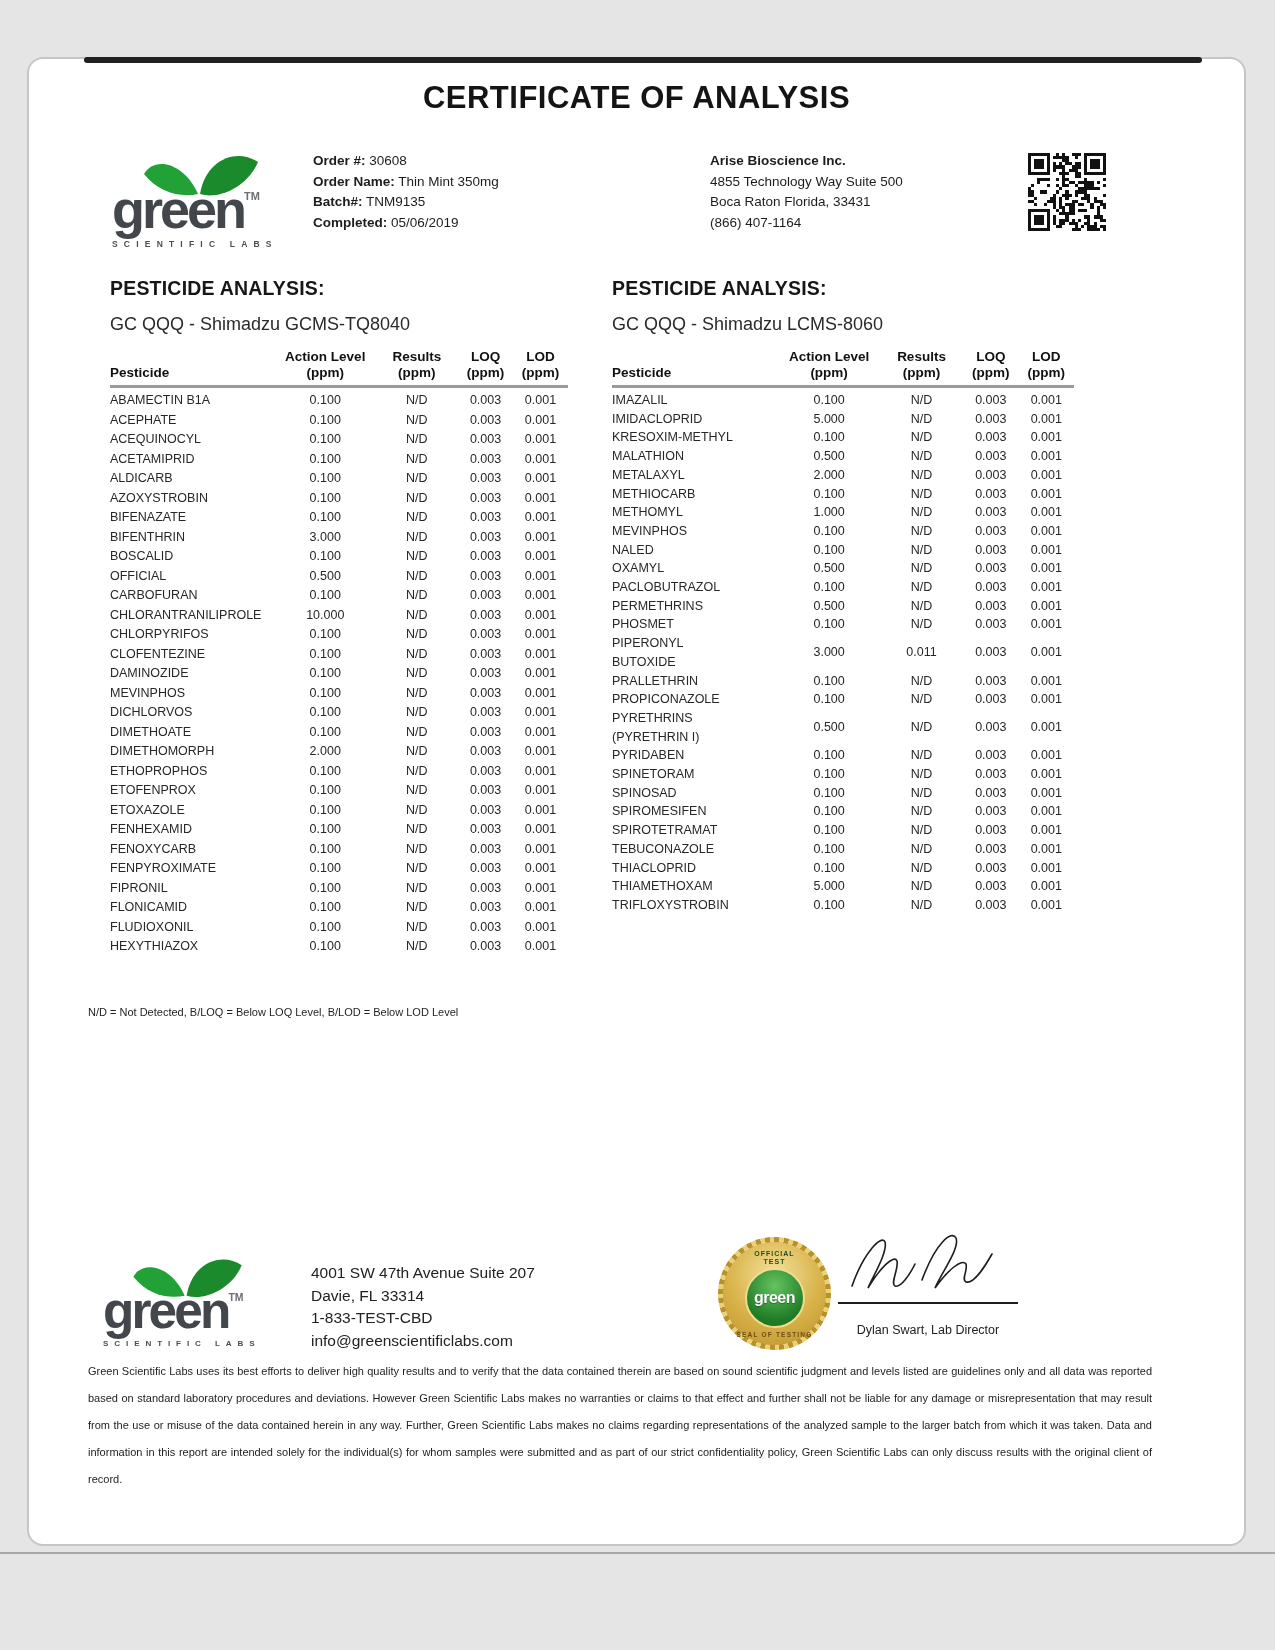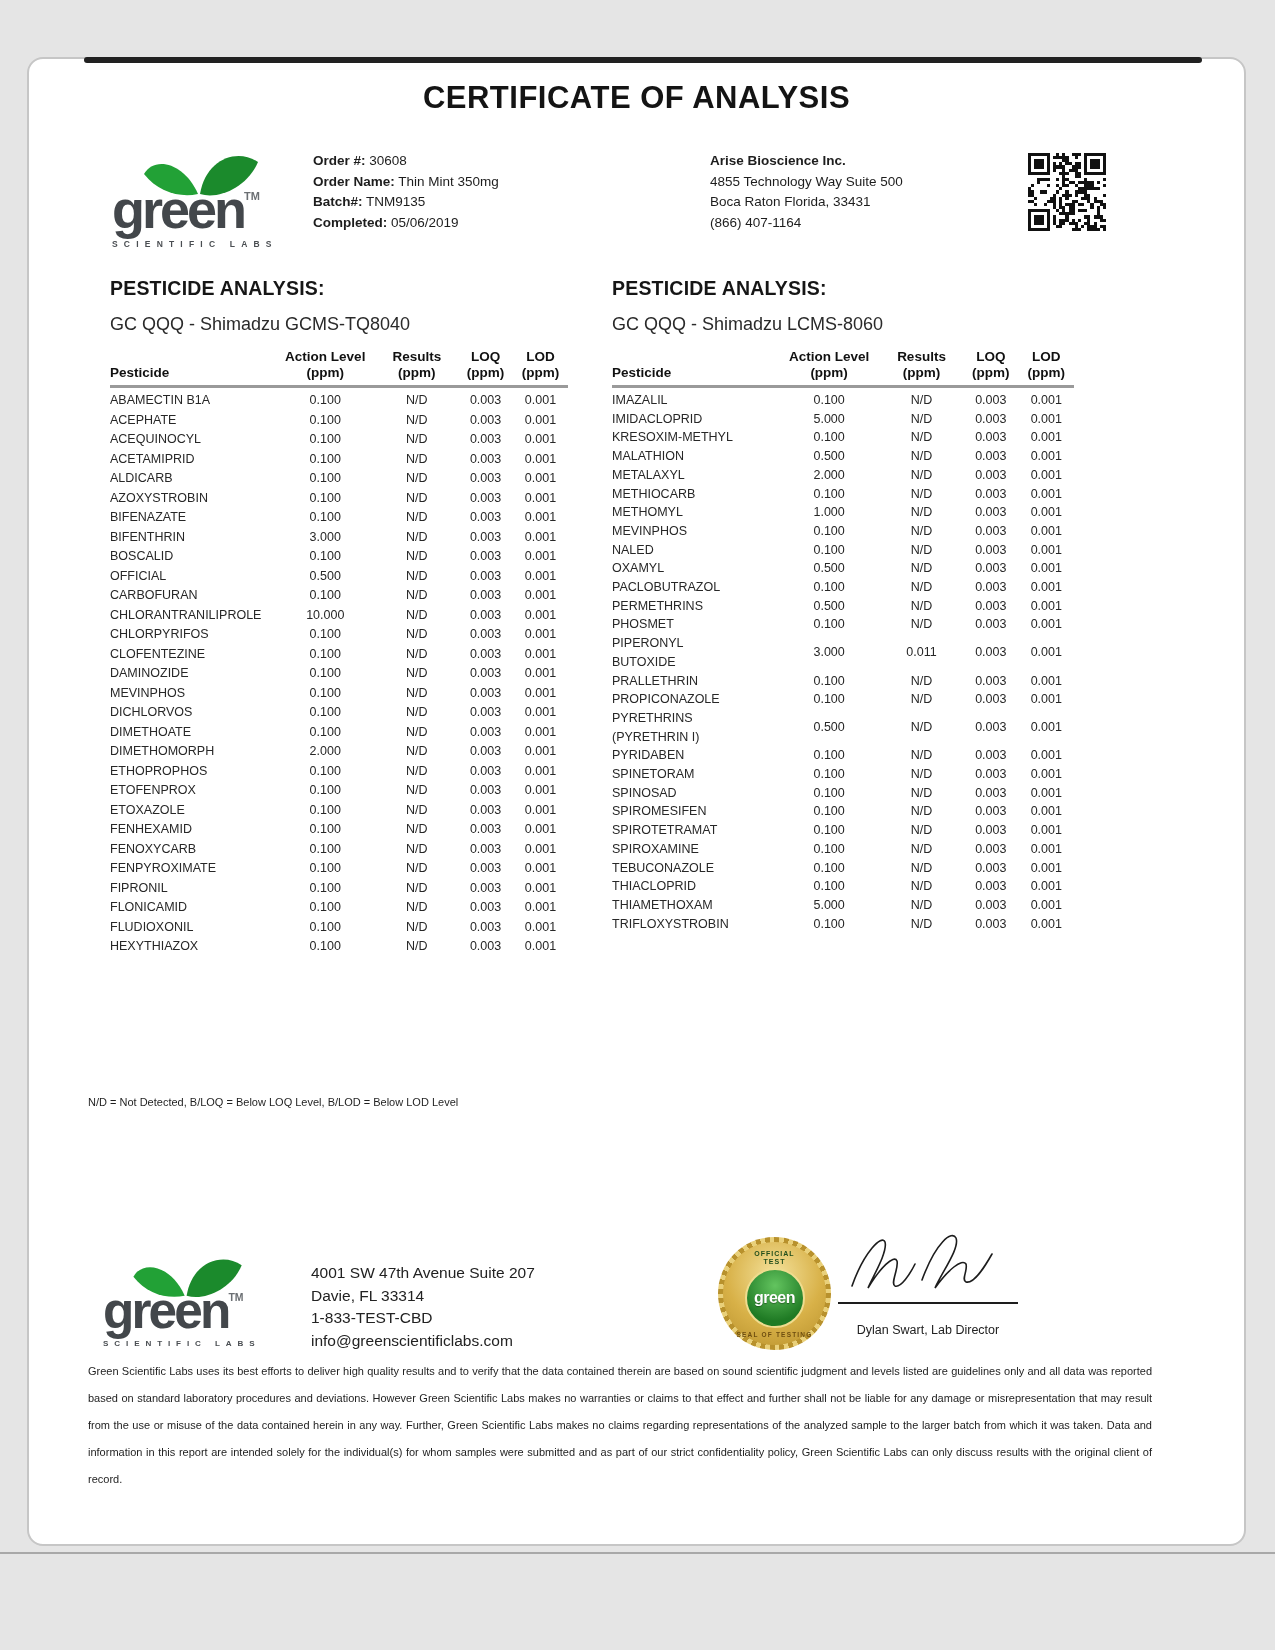--- a/index.html
+++ b/index.html
@@ -41,21 +41,21 @@
   th:nth-child(1),td:nth-child(1){width:36%;text-align:left;}
   th:nth-child(2),td:nth-child(2){width:22%;text-align:center;}
   th:nth-child(3),td:nth-child(3){width:18%;text-align:center;}
   th:nth-child(4),td:nth-child(4){width:12%;text-align:center;}
   th:nth-child(5),td:nth-child(5){width:12%;text-align:center;}
   td{font-size:12.5px;color:#272727;padding:0;line-height:19.5px;}
   td.c-name{white-space:pre-line;}
   #section-1 td{line-height:18.7px;}
   tbody tr:first-child td{padding-top:3px;}
 
-  .footnote{position:absolute;left:88px;top:1096px;font-size:11px;color:#1f1f1f;}
+  .footnote{position:absolute;left:88px;top:1006px;font-size:11px;color:#1f1f1f;}
 
   
   .address{position:absolute;left:311px;top:1262px;font-size:15.5px;line-height:22.5px;color:#222;}
 
   .seal{position:absolute;left:718px;top:1237px;width:113px;height:113px;}
   .seal-rim{position:absolute;inset:0;border-radius:50%;
             background:repeating-conic-gradient(#b8912c 0deg 5deg,#e9d07a 5deg 10deg);}
   .seal-gold{position:absolute;inset:5px;border-radius:50%;
              background:radial-gradient(circle at 50% 32%,#f4e29c,#d8b148 55%,#b8912c);
              display:flex;flex-direction:column;align-items:center;justify-content:center;}
@@ -705,27 +705,20 @@
             <td class="c-num">0.001</td>
           </tr>
           <tr>
             <td class="c-name">SPIROTETRAMAT</td>
             <td class="c-num">0.100</td>
             <td class="c-num">N/D</td>
             <td class="c-num">0.003</td>
             <td class="c-num">0.001</td>
           </tr>
           <tr>
-            <td class="c-name">SPIROXAMINE</td>
-            <td class="c-num">0.100</td>
-            <td class="c-num">N/D</td>
-            <td class="c-num">0.003</td>
-            <td class="c-num">0.001</td>
-          </tr>
-          <tr>
             <td class="c-name">TEBUCONAZOLE</td>
             <td class="c-num">0.100</td>
             <td class="c-num">N/D</td>
             <td class="c-num">0.003</td>
             <td class="c-num">0.001</td>
           </tr>
           <tr>
             <td class="c-name">THIACLOPRID</td>
             <td class="c-num">0.100</td>
             <td class="c-num">N/D</td>

